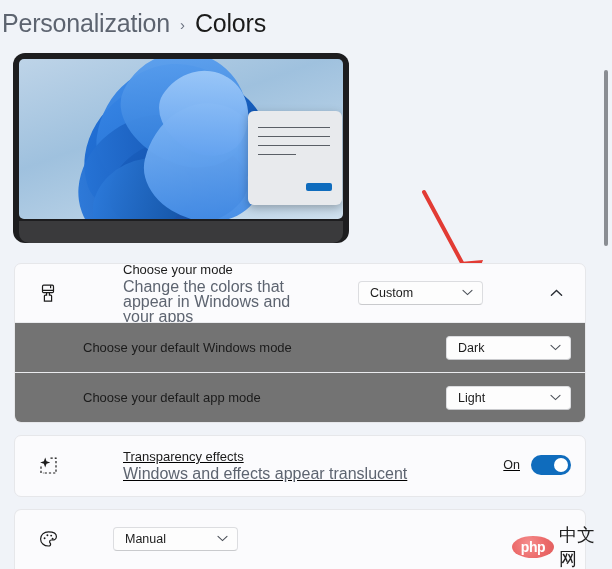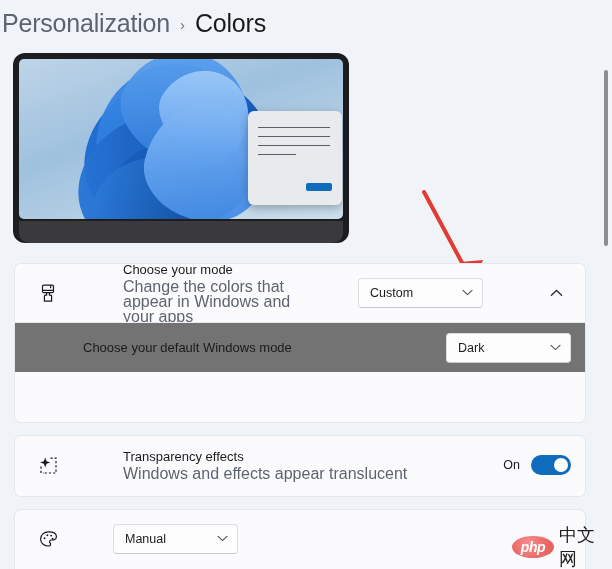--- a/index.html
+++ b/index.html
@@ -147,21 +147,21 @@
     position: absolute;
     left: 14px;
     width: 572px;
     background: #fbfbfd;
     border: 1px solid #e6e7ea;
     border-radius: 7px;
     box-sizing: border-box;
     overflow: hidden;
   }
   .card-mode      { top: 263px; height: 160px; }
-  .card-transp    { top: 435px; height: 62px; }
+  .card-transp    { top: 435px; height: 62px; text-decoration: underline; }
   .card-accent    { top: 509px; height: 60px; border-bottom: none; border-radius: 7px 7px 0 0; }
 
   .row {
     position: relative;
     display: flex;
     align-items: center;
     height: 58px;
     padding: 0 14px 0 16px;
     box-sizing: border-box;
     gap: 48px;
@@ -199,21 +199,21 @@
     font-size: 16px;
     color: #5d6470;
     line-height: 15px;
     margin-top: 1px;
   }
 
   
   .dropdown {
     flex: 0 0 auto;
     width: 125px;
-    height: 30px;
+    height: 24px;
     background: #fdfdfd;
     border: 1px solid #dcdde0;
     border-bottom-color: #c9cacd;
     border-radius: 4px;
     display: flex;
     align-items: center;
     justify-content: space-between;
     padding: 0 9px 0 11px;
     box-sizing: border-box;
     font-size: 12.5px;
@@ -298,21 +298,20 @@
     height: 22px;
     border-radius: 50%;
     background: radial-gradient(circle at 40% 35%, #f58e8e 0%, #ec6a6a 55%, #e05c5c 100%);
     display: flex;
     align-items: center;
     justify-content: center;
   }
   .wm-badge span {
     color: #ffffff;
     font-size: 14px;
-    font-style: italic;
     font-weight: bold;
     letter-spacing: -0.4px;
     line-height: 1;
   }
   .wm-text {
     font-size: 18px;
     color: #1f1f1f;
     font-family: "DejaVu Sans", sans-serif;
   }
 </style>
@@ -393,20 +392,33 @@
       <div class="dropdown">
         <span>Dark</span>
         <span class="chev">
           <svg width="11" height="7" viewBox="0 0 11 7" fill="none" stroke="#4a4f57" stroke-width="1.1" stroke-linecap="round">
             <path d="M1 1.4 L5.5 5.6 L10 1.4"></path>
           </svg>
         </span>
       </div>
     </div>
 
+    <div class="row row-sub">
+      <div class="row-text">
+        <div class="row-sub-title">Choose your default app mode</div>
+      </div>
+      <div class="dropdown">
+        <span>Light</span>
+        <span class="chev">
+          <svg width="11" height="7" viewBox="0 0 11 7" fill="none" stroke="#4a4f57" stroke-width="1.1" stroke-linecap="round">
+            <path d="M1 1.4 L5.5 5.6 L10 1.4"></path>
+          </svg>
+        </span>
+      </div>
+    </div>
   </div>
 
   <div class="card card-transp">
     <div class="row">
       <div class="row-icon">
         <svg width="19" height="19" viewBox="0 0 19 19" fill="none">
           <path d="M6.2 1.4 L7.5 5.2 L11.3 6.5 L7.5 7.8 L6.2 11.6 L4.9 7.8 L1.1 6.5 L4.9 5.2 Z" fill="#1b1b1b"></path>
           <path d="M11.5 2.2 H17 V17 H4.5" stroke="#1b1b1b" stroke-width="1.2" stroke-dasharray="2.2 2" fill="none"></path>
           <path d="M2 10.5 V17 H4.5" stroke="#1b1b1b" stroke-width="1.2" stroke-dasharray="2.2 2" fill="none"></path>
         </svg>

